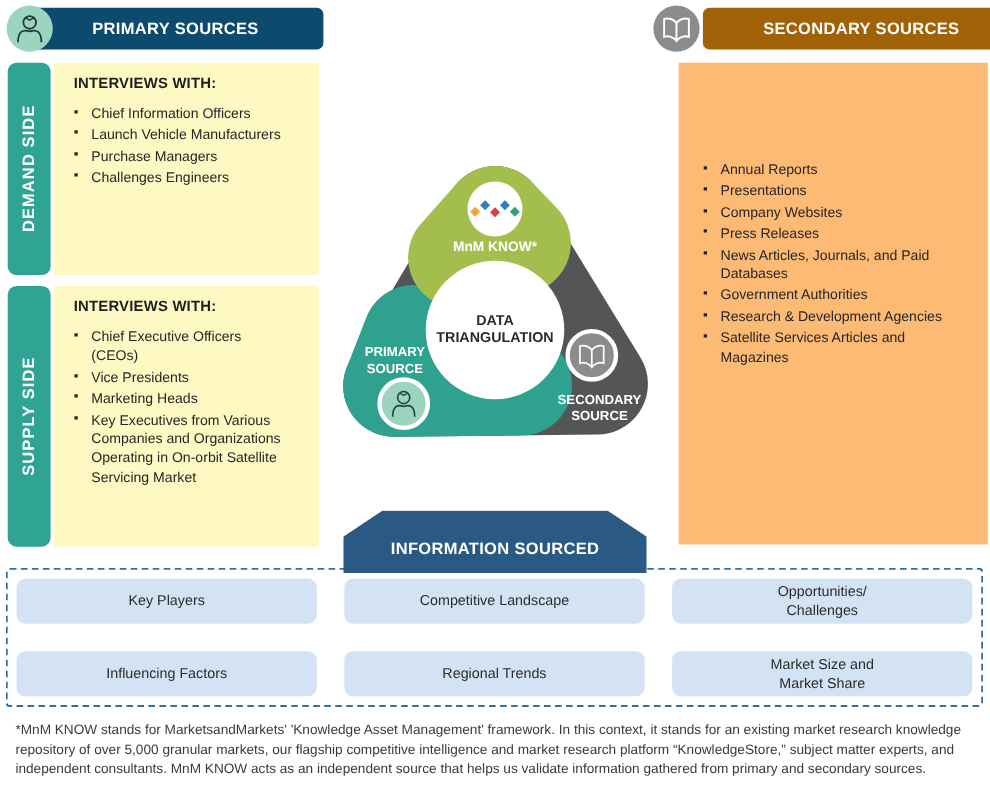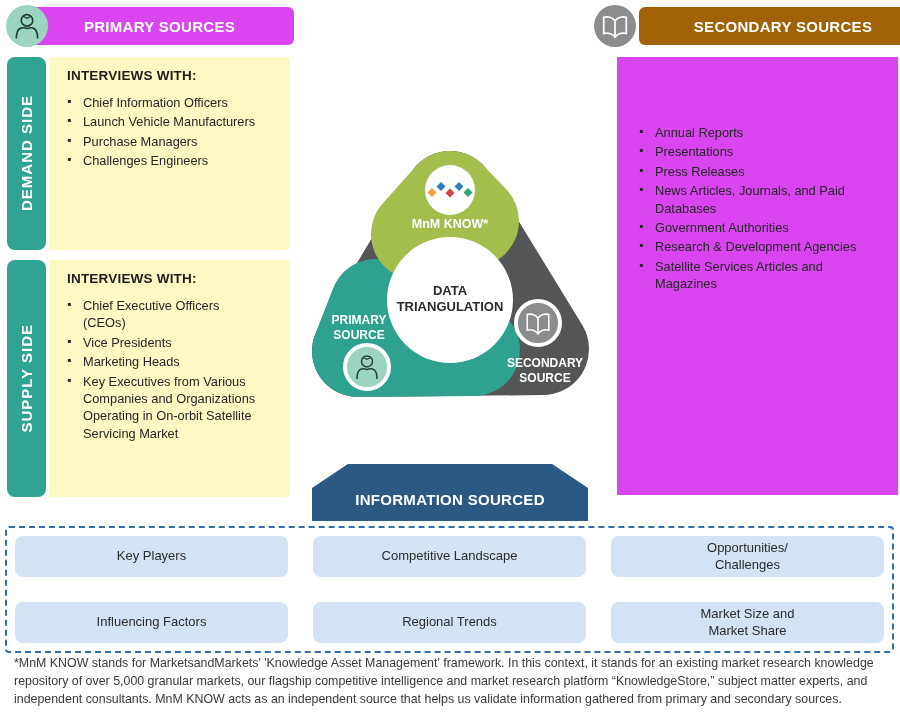--- a/index.html
+++ b/index.html
@@ -3,40 +3,40 @@
 <meta charset="utf-8">
 <style>
   * { margin:0; padding:0; box-sizing:border-box; }
   body { background:#fff; font-family:"Liberation Sans", sans-serif; }
   .stage { position:relative; width:900px; height:714px; background:#fff; overflow:hidden; }
 
   
   .hdr { position:absolute; display:flex; align-items:center; justify-content:center;
          height:38px; border-radius:6px; color:#fff; font-weight:bold; font-size:15px;
          letter-spacing:.3px; }
-  .hdr-primary { left:25px; top:7px; width:269px; background:#d946ef; }
+  .hdr-primary { left:25px; top:7px; width:269px; background:#0c4a6e; }
   .hdr-secondary { left:639px; top:7px; width:288px; background:#a16207; }
   .hdr-circle { position:absolute; width:42px; height:42px; border-radius:50%;
                 display:flex; align-items:center; justify-content:center; z-index:3; }
   .circ-mint { left:6px; top:5px; background:#9BD5C0; }
   .circ-gray { left:594px; top:5px; background:#8B8C8E; }
 
   
   .tab { position:absolute; width:39px; background:#2FA493; border-radius:8px;
          display:flex; align-items:center; justify-content:center; }
   .tab span { writing-mode:vertical-rl; transform:rotate(180deg); color:#fff;
               font-weight:bold; font-size:15px; letter-spacing:1px; white-space:nowrap; }
   .tab-demand { left:7px; top:57px; height:193px; }
   .tab-supply { left:7px; top:260px; height:237px; }
   .panel-mint { position:absolute; left:49px; width:241px; background:#fef9c3;
                 border-radius:0 4px 4px 0; padding:11px 10px 0 18px; }
   .panel-demand { top:57px; height:193px; }
   .panel-supply { top:260px; height:237px; }
   .panel-gray { position:absolute; left:617px; top:57px; width:281px; height:438px;
-                background:#d946ef; padding:67px 12px 0 22px; }
+                background:#fdba74; padding:88px 12px 0 22px; }
   .panel-heading { font-size:13.5px; font-weight:bold; color:#1e1e1e; letter-spacing:.2px;
                    margin-bottom:11px; }
   ul.blist { list-style:none; width:190px; }
   .panel-gray ul.blist { width:232px; }
   ul.blist li { position:relative; padding-left:16px; font-size:12.8px; color:#262626;
                 line-height:1.36; margin-bottom:2px; }
   ul.blist li::before { content:"▪"; position:absolute; left:0; top:-1px; color:#262626;
                         font-size:12px; }
 
   
@@ -49,21 +49,21 @@
   .banner { position:absolute; left:312px; top:464px; width:276px; height:57px;
             background:#2A5A84; z-index:4;
             clip-path:polygon(13% 0, 87% 0, 100% 42%, 100% 100%, 0 100%, 0 42%);
             display:flex; align-items:flex-end; justify-content:center; }
   .banner span { color:#fff; font-weight:bold; font-size:15px; letter-spacing:.3px;
                  margin-bottom:13px; }
 
   
   .info-box { position:absolute; left:5px; top:516px; width:889px; height:127px;
               border:2px dashed #336FA5; border-radius:4px; padding:8px;
-              display:grid; grid-template-columns:repeat(3,1fr); gap:25px; z-index:2;margin-top:10px; }
+              display:grid; grid-template-columns:repeat(3,1fr); gap:25px; z-index:2; }
   .cell { background:#D4E3F3; border-radius:8px; display:flex; align-items:center;
           justify-content:center; text-align:center; font-size:13px; color:#2b2b2b;
           white-space:pre-line; line-height:1.3; }
 
   
   .footnote { position:absolute; left:14px; top:655px; width:882px; font-size:12.4px;
               line-height:1.44; color:#3a3a3a; }
 </style>
 </head>
 <body>
@@ -113,20 +113,21 @@
       <li>Vice Presidents</li>
       <li>Marketing Heads</li>
       <li>Key Executives from Various Companies and Organizations Operating in On-orbit Satellite Servicing Market</li>
     </ul>
   </div>
 
   <div class="panel-gray">
     <ul class="blist">
       <li>Annual Reports</li>
       <li>Presentations</li>
+      <li>Company Websites</li>
       <li>Press Releases</li>
       <li>News Articles, Journals, and Paid Databases</li>
       <li>Government Authorities</li>
       <li>Research &amp; Development Agencies</li>
       <li>Satellite Services Articles and Magazines</li>
     </ul>
   </div>
 
   <div class="tri-wrap">
     <svg viewBox="0 0 290 272">

